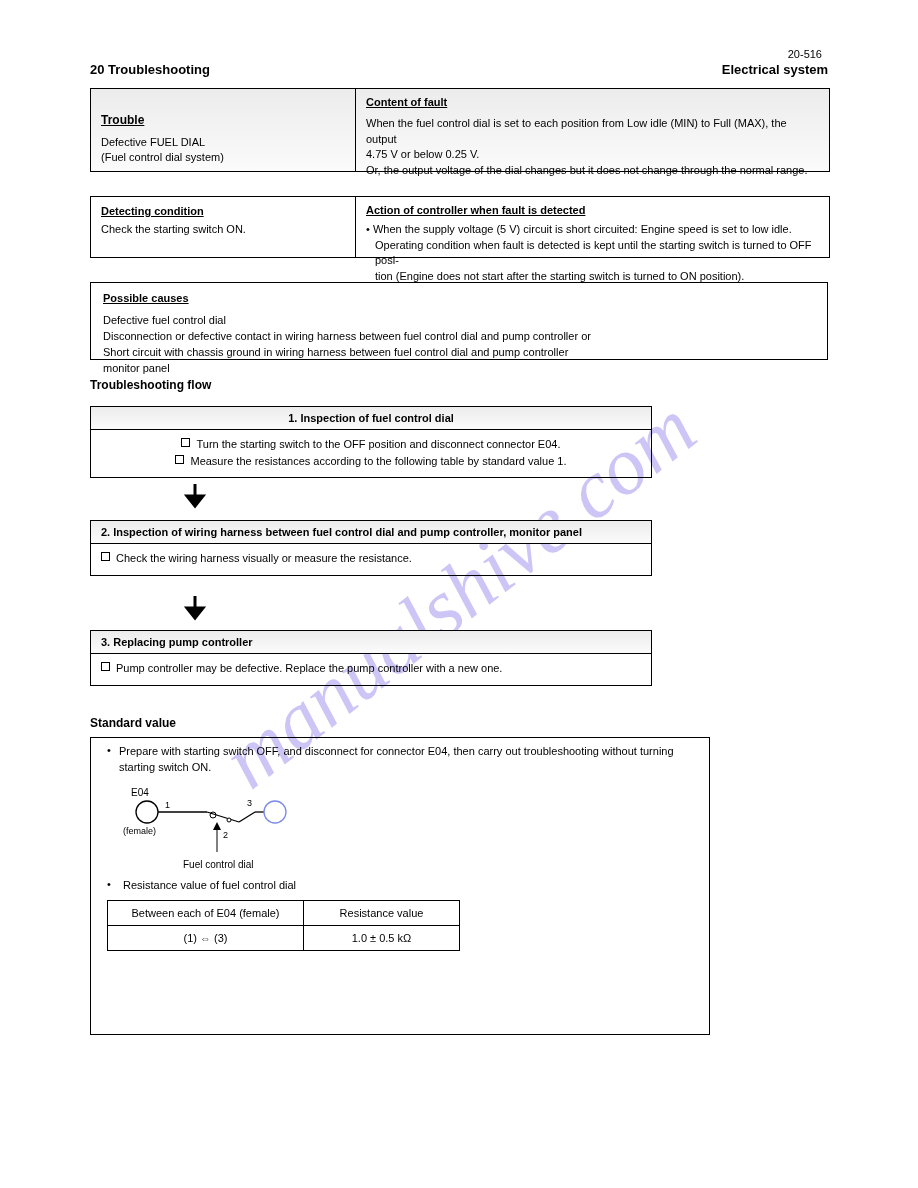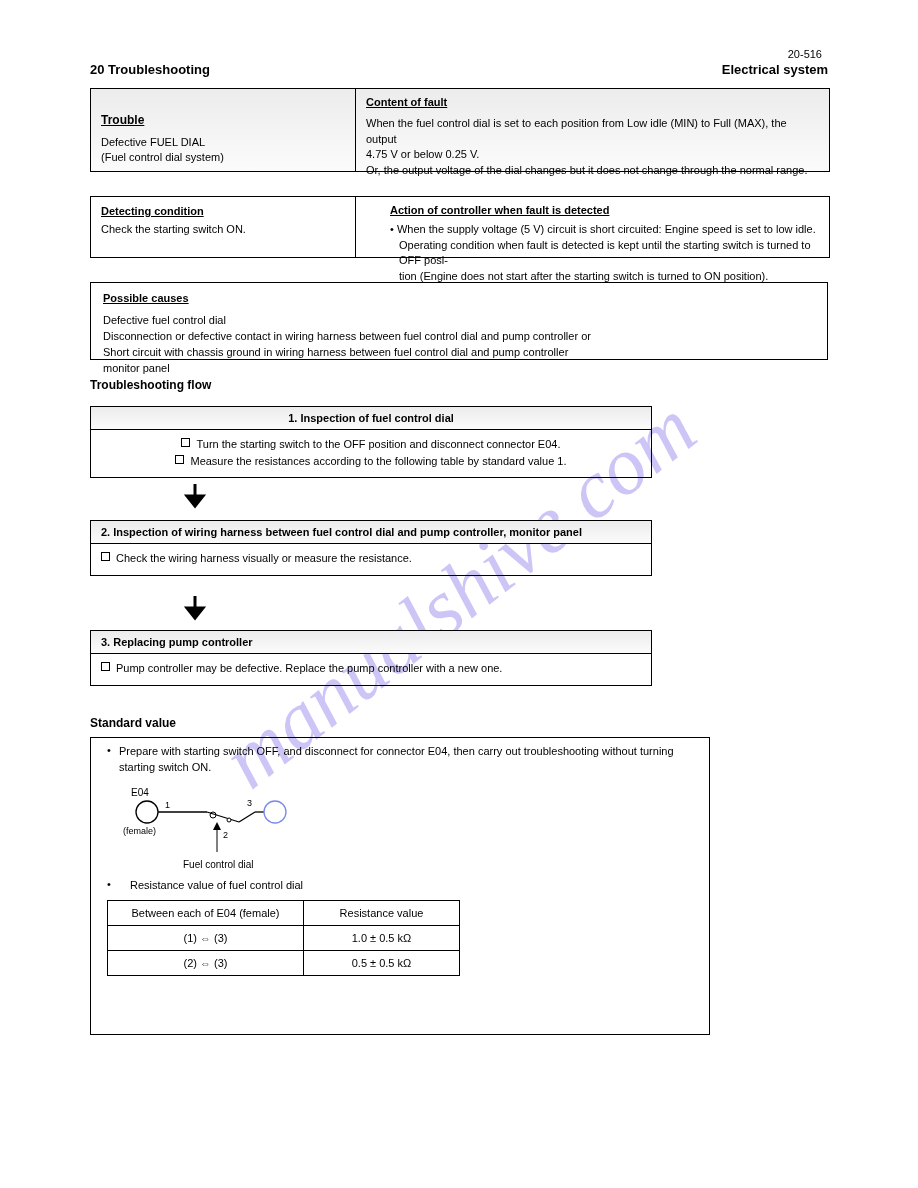--- a/index.html
+++ b/index.html
@@ -70,21 +70,20 @@
   }
   
   .cond-row {
     position: absolute;
     left: 90px;
     top: 196px;
     width: 738px;
     height: 60px;
     border: 1px solid #000;
     display: flex;
-    gap: 24px;
   }
   .cond-left {
     width: 265px;
     border-right: 1px solid #000;
     padding: 8px 10px;
     box-sizing: border-box;
     font-size: 11px;
   }
   .cond-left .cl-title { font-weight: bold; text-decoration: underline; margin-bottom: 6px; display:inline-block;}
   .cond-right {
@@ -178,21 +177,21 @@
     position: relative;
     margin: 6px 0 6px 10px;
     width: 300px;
     height: 90px;
   }
   .circuit svg { position:absolute; top:0; left:0; }
 
   
   .resist-label {
     font-size: 11px;
-    margin-left: 11px;
+    margin-left: 4px;
   }
   
   .std-table {
     margin-top: 6px;
     border-collapse: collapse;
     font-size: 11px;
   }
   .std-table td, .std-table th {
     border: 1px solid #000;
     padding: 6px 10px;
@@ -351,22 +350,18 @@
     <table class="std-table">
       <tbody>
           <tr>
         <th class="col1">Between each of E04 (female)</th>
         <th class="col2">Resistance value</th>
       </tr>
       <tr>
         <td>(1)  ⇔  (3)</td>
         <td>1.0 ± 0.5 kΩ</td>
       </tr>
-      <tr>
-        <td>(2)  ⇔  (3)</td>
-        <td>0.5 ± 0.5 kΩ</td>
-      </tr>
     </tbody>
       </table>
 
   </div>
 
 </div>
 
 </body></html>

